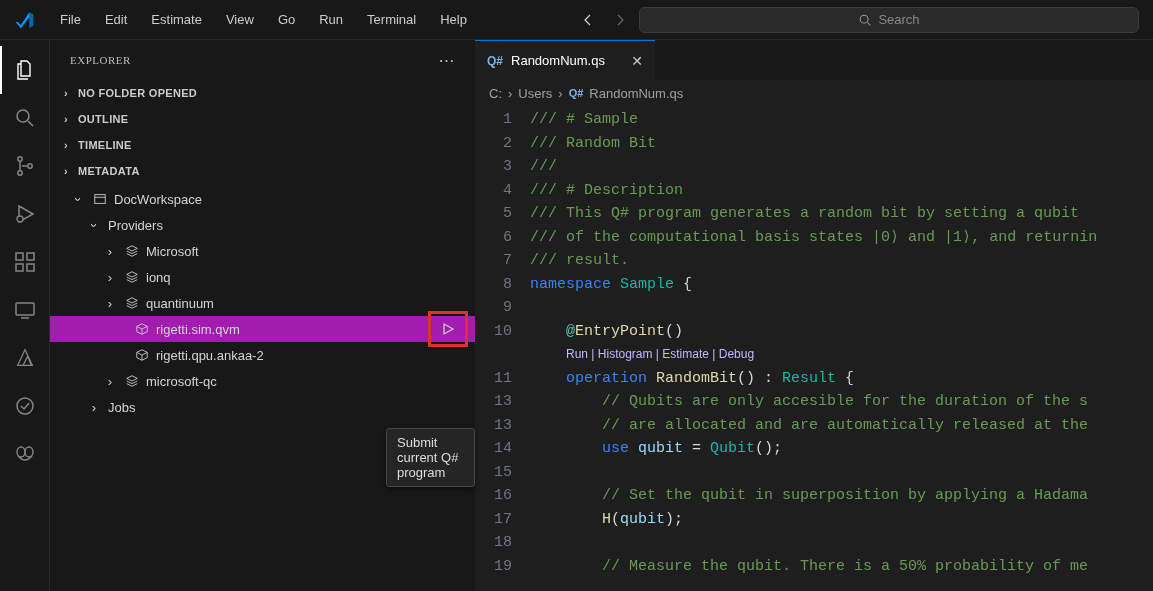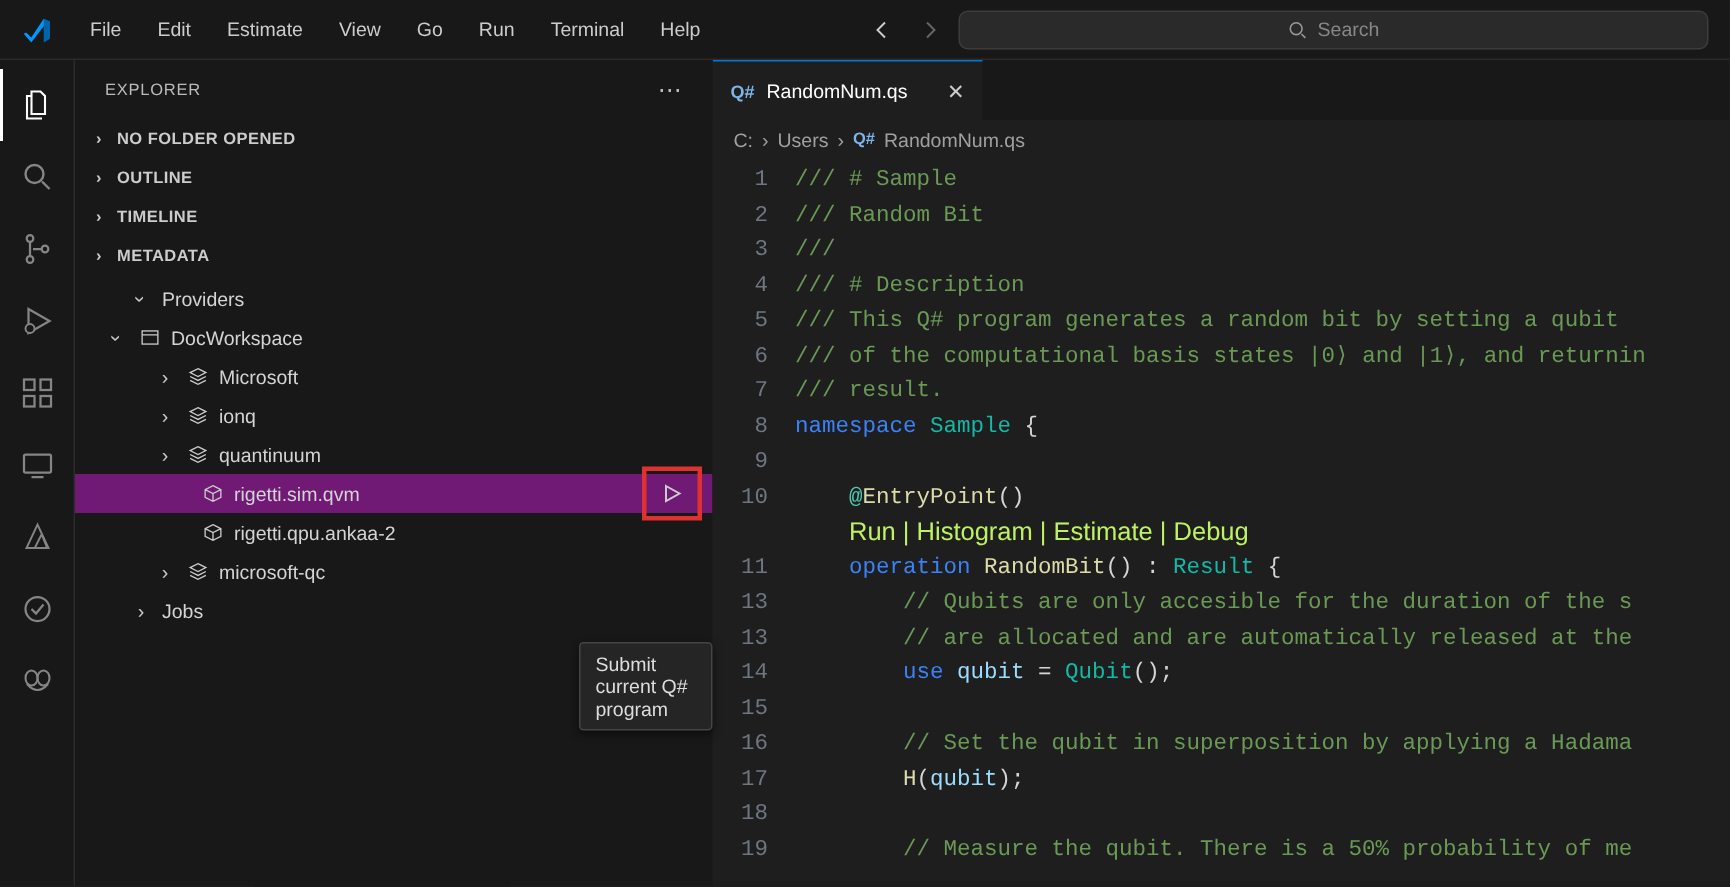--- a/index.html
+++ b/index.html
@@ -43,29 +43,29 @@
     display:flex; flex-direction:column; align-items:center; padding-top:6px;
     border-right:1px solid #2b2b2b;
   }
   .ab-item { width:50px; height:48px; display:flex;align-items:center;justify-content:center; color:#858585; position:relative;}
   .ab-item.active { color:#fff; }
   .ab-item.active::before { content:""; position:absolute; left:0; top:0; width:2px; height:100%; background:#fff;}
 
   
   .sidebar { width: 425px; background:#181818; display:flex; flex-direction:column; }
   .sb-header { height:40px; display:flex; align-items:center; padding:0 20px; color:#bbb; font-size:11px; letter-spacing:0.5px; }
-  .sb-header .title { flex:1; }
+  .sb-header .title { flex:1;font-family:Liberation Serif, serif; }
   .sb-dots { color:#bbb; font-size:16px; }
   .sb-sections { flex:1; overflow:auto; }
   .sb-section-hdr { height:26px; display:flex; align-items:center; padding-left:8px; gap:4px; font-size:11px; font-weight:700; letter-spacing:0.3px; color:#ccc;}
   .sb-section-hdr .chev { width:16px; display:inline-flex; justify-content:center; color:#ccc;}
   .sb-section-hdr .actions { margin-left:auto; margin-right:12px; display:flex; gap:10px; color:#ccc;}
   .tree { padding: 2px 0 4px 0; }
   .tree-row { height:26px; display:flex; align-items:center; gap:6px; padding-right:10px;}
-  .tree-row.selected { background:#701a75; }
+  .tree-row.selected { background:#a21caf; }
   .tree-row .chev { width:16px; display:inline-flex; justify-content:center; color:#ccc;}
   .tree-row .icn { width:16px; display:inline-flex; justify-content:center; color:#ccc;}
   .tree-row .lbl { color:#d4d4d4; font-size:13px; }
   .tree-row .spacer { flex:1; }
   .indent-1 { padding-left: 20px;}
   .indent-2 { padding-left: 36px;}
   .indent-3 { padding-left: 52px;}
   .indent-4 { padding-left: 68px;}
 
   .play-action {
@@ -97,21 +97,21 @@
   .tab .lang-badge { color:#7eb4e7; font-weight:600; font-size:12px;}
   .tab .close { color:#ccc; font-size:14px;}
   .breadcrumb { height:26px; display:flex;align-items:center; gap:6px; padding-left:14px; color:#a0a0a0; font-size:13px;}
   .breadcrumb .sep { color:#a0a0a0; }
   .breadcrumb .qs-badge { color:#7eb4e7; font-weight:600; font-size:11px;}
   .editor { flex:1; display:flex; font-family: Consolas, "Courier New", monospace; font-size:15px; line-height:23.5px; overflow:hidden;}
   .gutter { width:55px; color:#6e7681; text-align:right; padding-right:18px; padding-top:2px;}
   .gutter div { height:23.5px;}
   .code { flex:1; white-space:pre; padding-top:2px; }
   .code .line { height:23.5px; color:#d4d4d4;}
-  .codelens { color:#bef264; font-size:17px; font-family: -apple-system, "Segoe UI", sans-serif; height:23.5px; display:flex;align-items:center; padding-left:36px;}
+  .codelens { color:#c4b5fd; font-size:12px; font-family: -apple-system, "Segoe UI", sans-serif; height:23.5px; display:flex;align-items:center; padding-left:36px;}
   .c-comment { color:#6a9955; }
   .c-keyword { color:#3b82f6; }
   .c-type    { color:#14b8a6; }
   .c-func    { color:#dcdcaa; }
   .c-var     { color:#9cdcfe; }
   .c-attr    { color:#4ec9b0; }
 
   svg { display:block; }
 </style>
 </head>
@@ -234,33 +234,33 @@
       <div class="sb-section-hdr">
         <span class="chev">›</span>
         <span>TIMELINE</span>
       </div>
       <div class="sb-section-hdr">
         <span class="chev">›</span>
         <span>METADATA</span>
       </div>
 
       <div class="tree">
+        <div class="tree-row indent-1">
+          <span class="chev" style="transform:rotate(90deg)">›</span>
+          <span class="icn">
+              <svg width="14" height="14" viewBox="0 0 16 16">
+                <rect x="2" y="3" width="12" height="10" stroke="#ccc" fill="none"></rect>
+                <path d="M2 6h12" stroke="#ccc"></path>
+              </svg>
+            </span>
+          <span class="lbl">DocWorkspace</span>
+        </div>
         <div class="tree-row indent-2">
           <span class="chev" style="transform:rotate(90deg)">›</span>
           <span class="lbl">Providers</span>
-        </div>
-        <div class="tree-row indent-1">
-          <span class="chev" style="transform:rotate(90deg)">›</span>
-          <span class="icn">
-              <svg width="14" height="14" viewBox="0 0 16 16">
-                <rect x="2" y="3" width="12" height="10" stroke="#ccc" fill="none"></rect>
-                <path d="M2 6h12" stroke="#ccc"></path>
-              </svg>
-            </span>
-          <span class="lbl">DocWorkspace</span>
         </div>
         <div class="tree-row indent-3">
           <span class="chev">›</span>
           <span class="icn">
               <svg width="14" height="14" viewBox="0 0 16 16">
                 <path d="M8 2 L14 5 L8 8 L2 5 Z M2 8 L8 11 L14 8 M2 11 L8 14 L14 11" stroke="#ccc" fill="none"></path>
               </svg>
             </span>
           <span class="lbl">Microsoft</span>
         </div>

